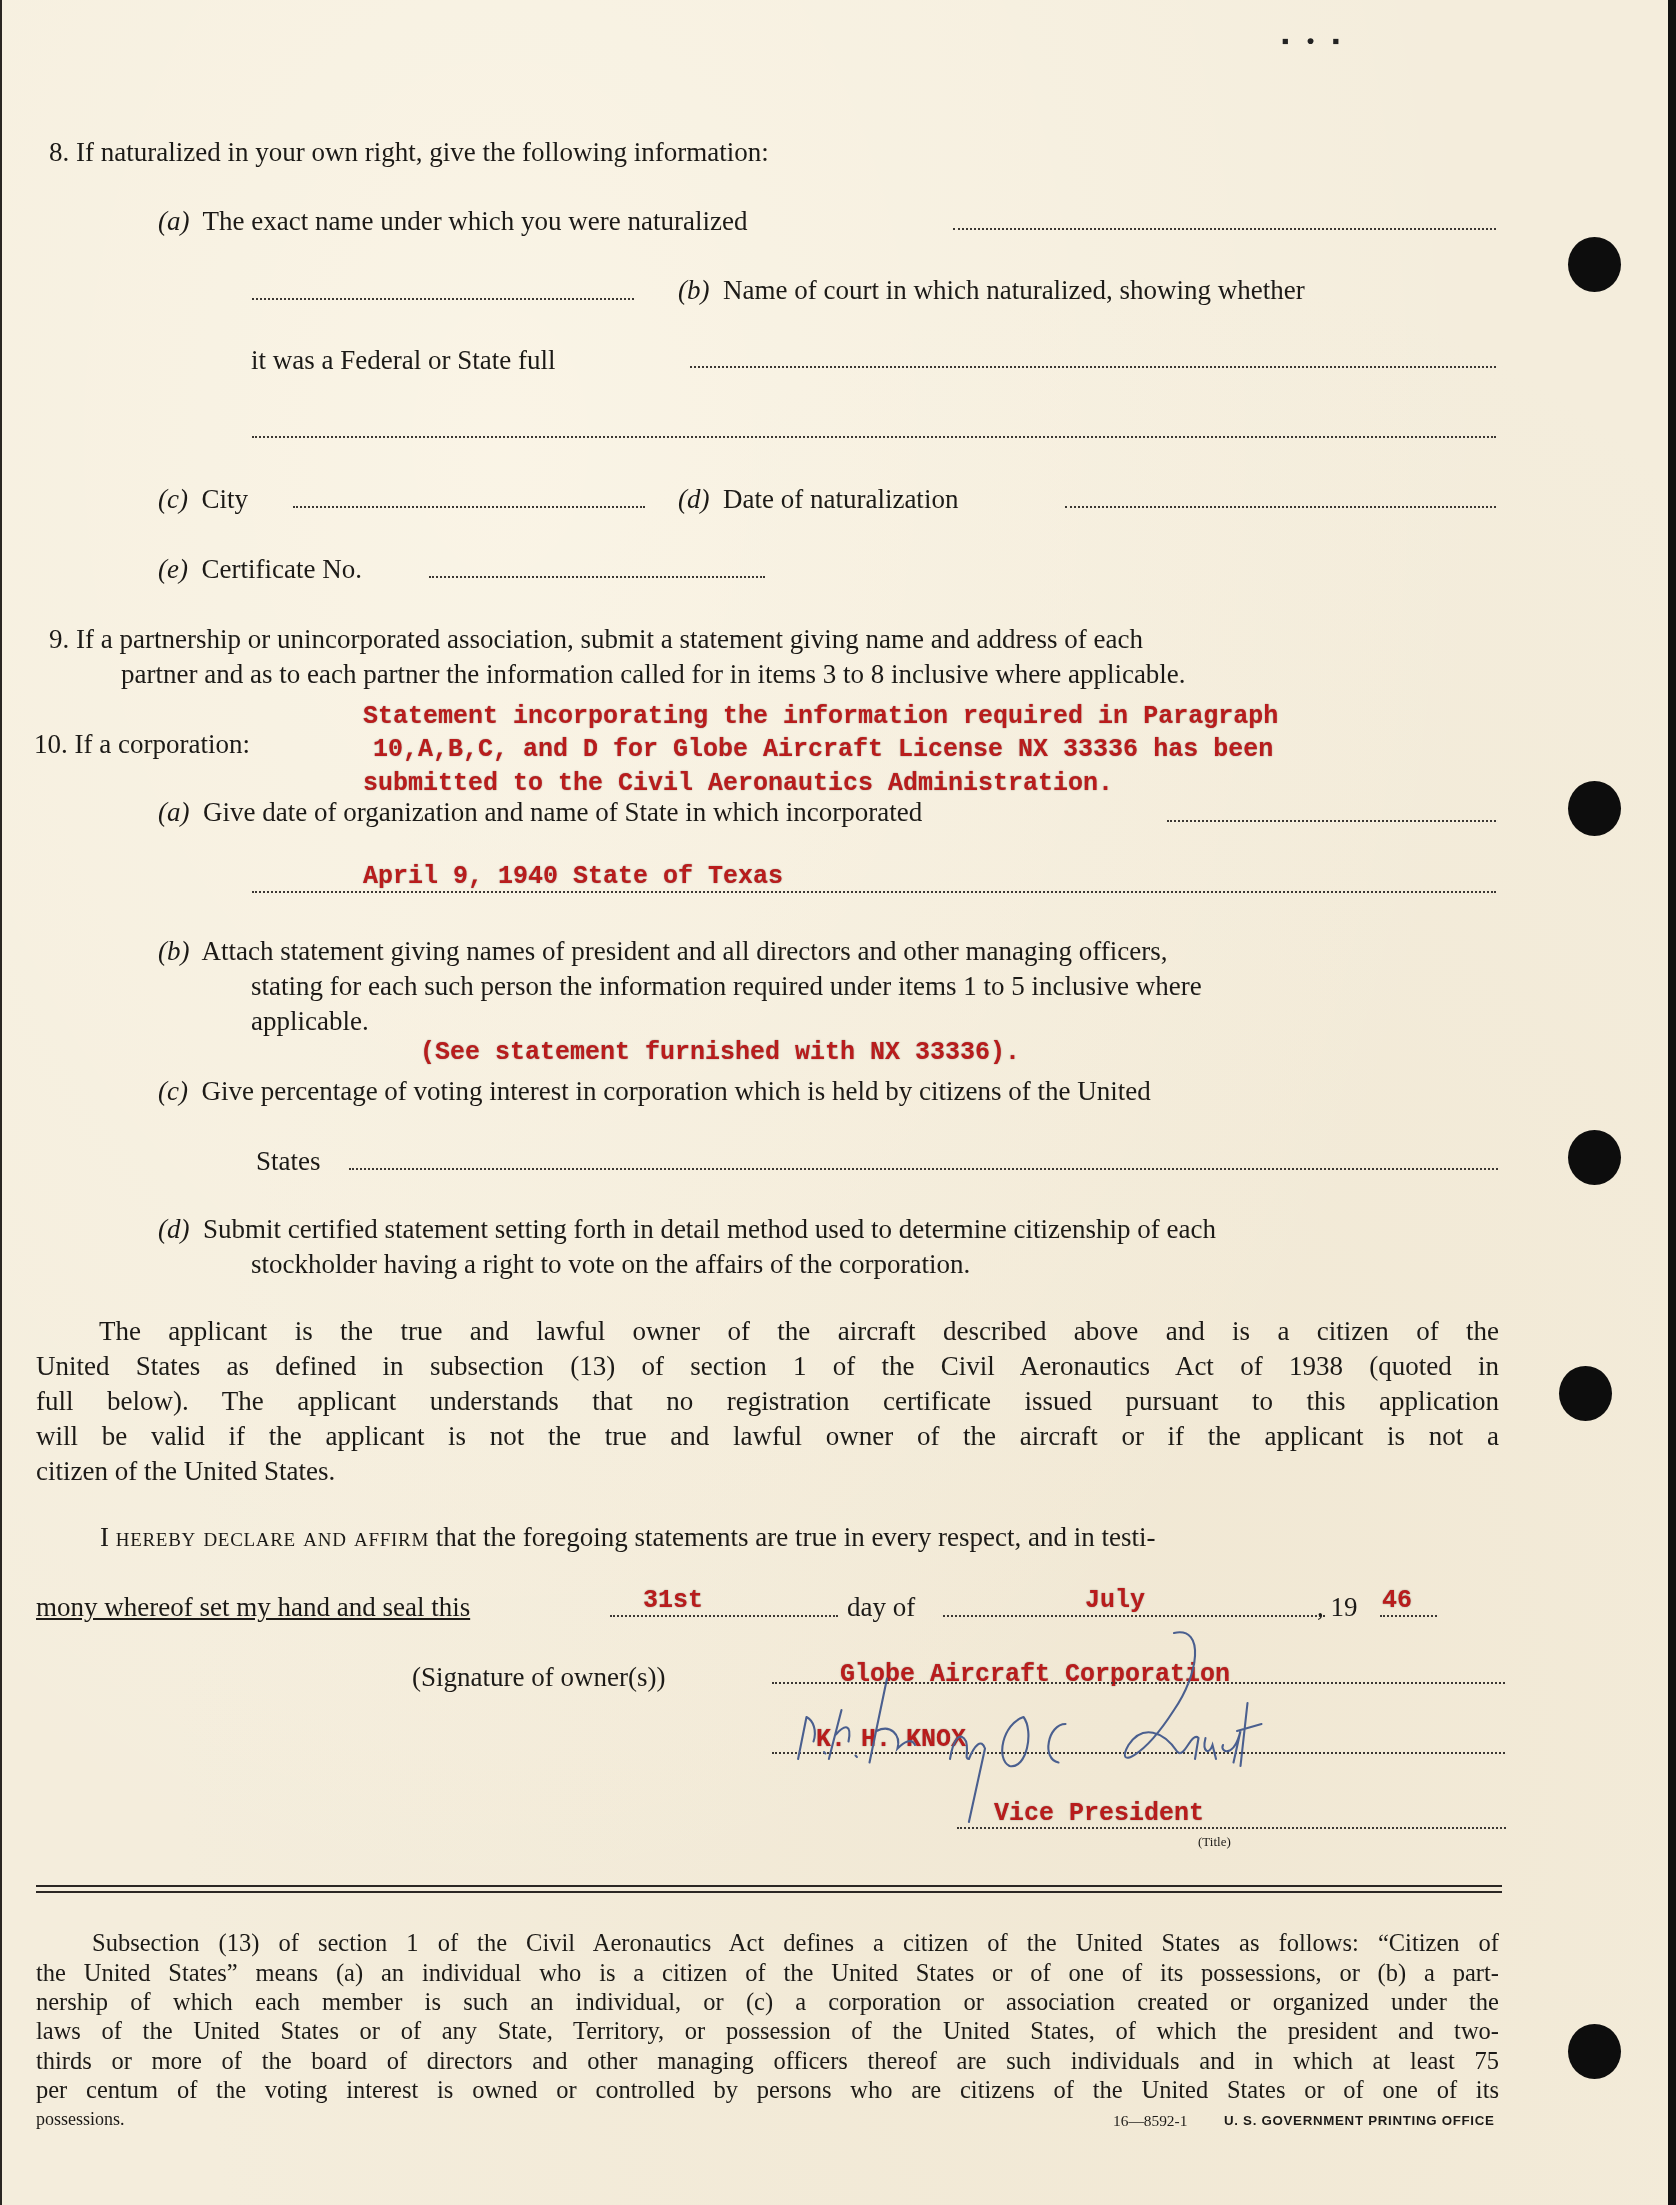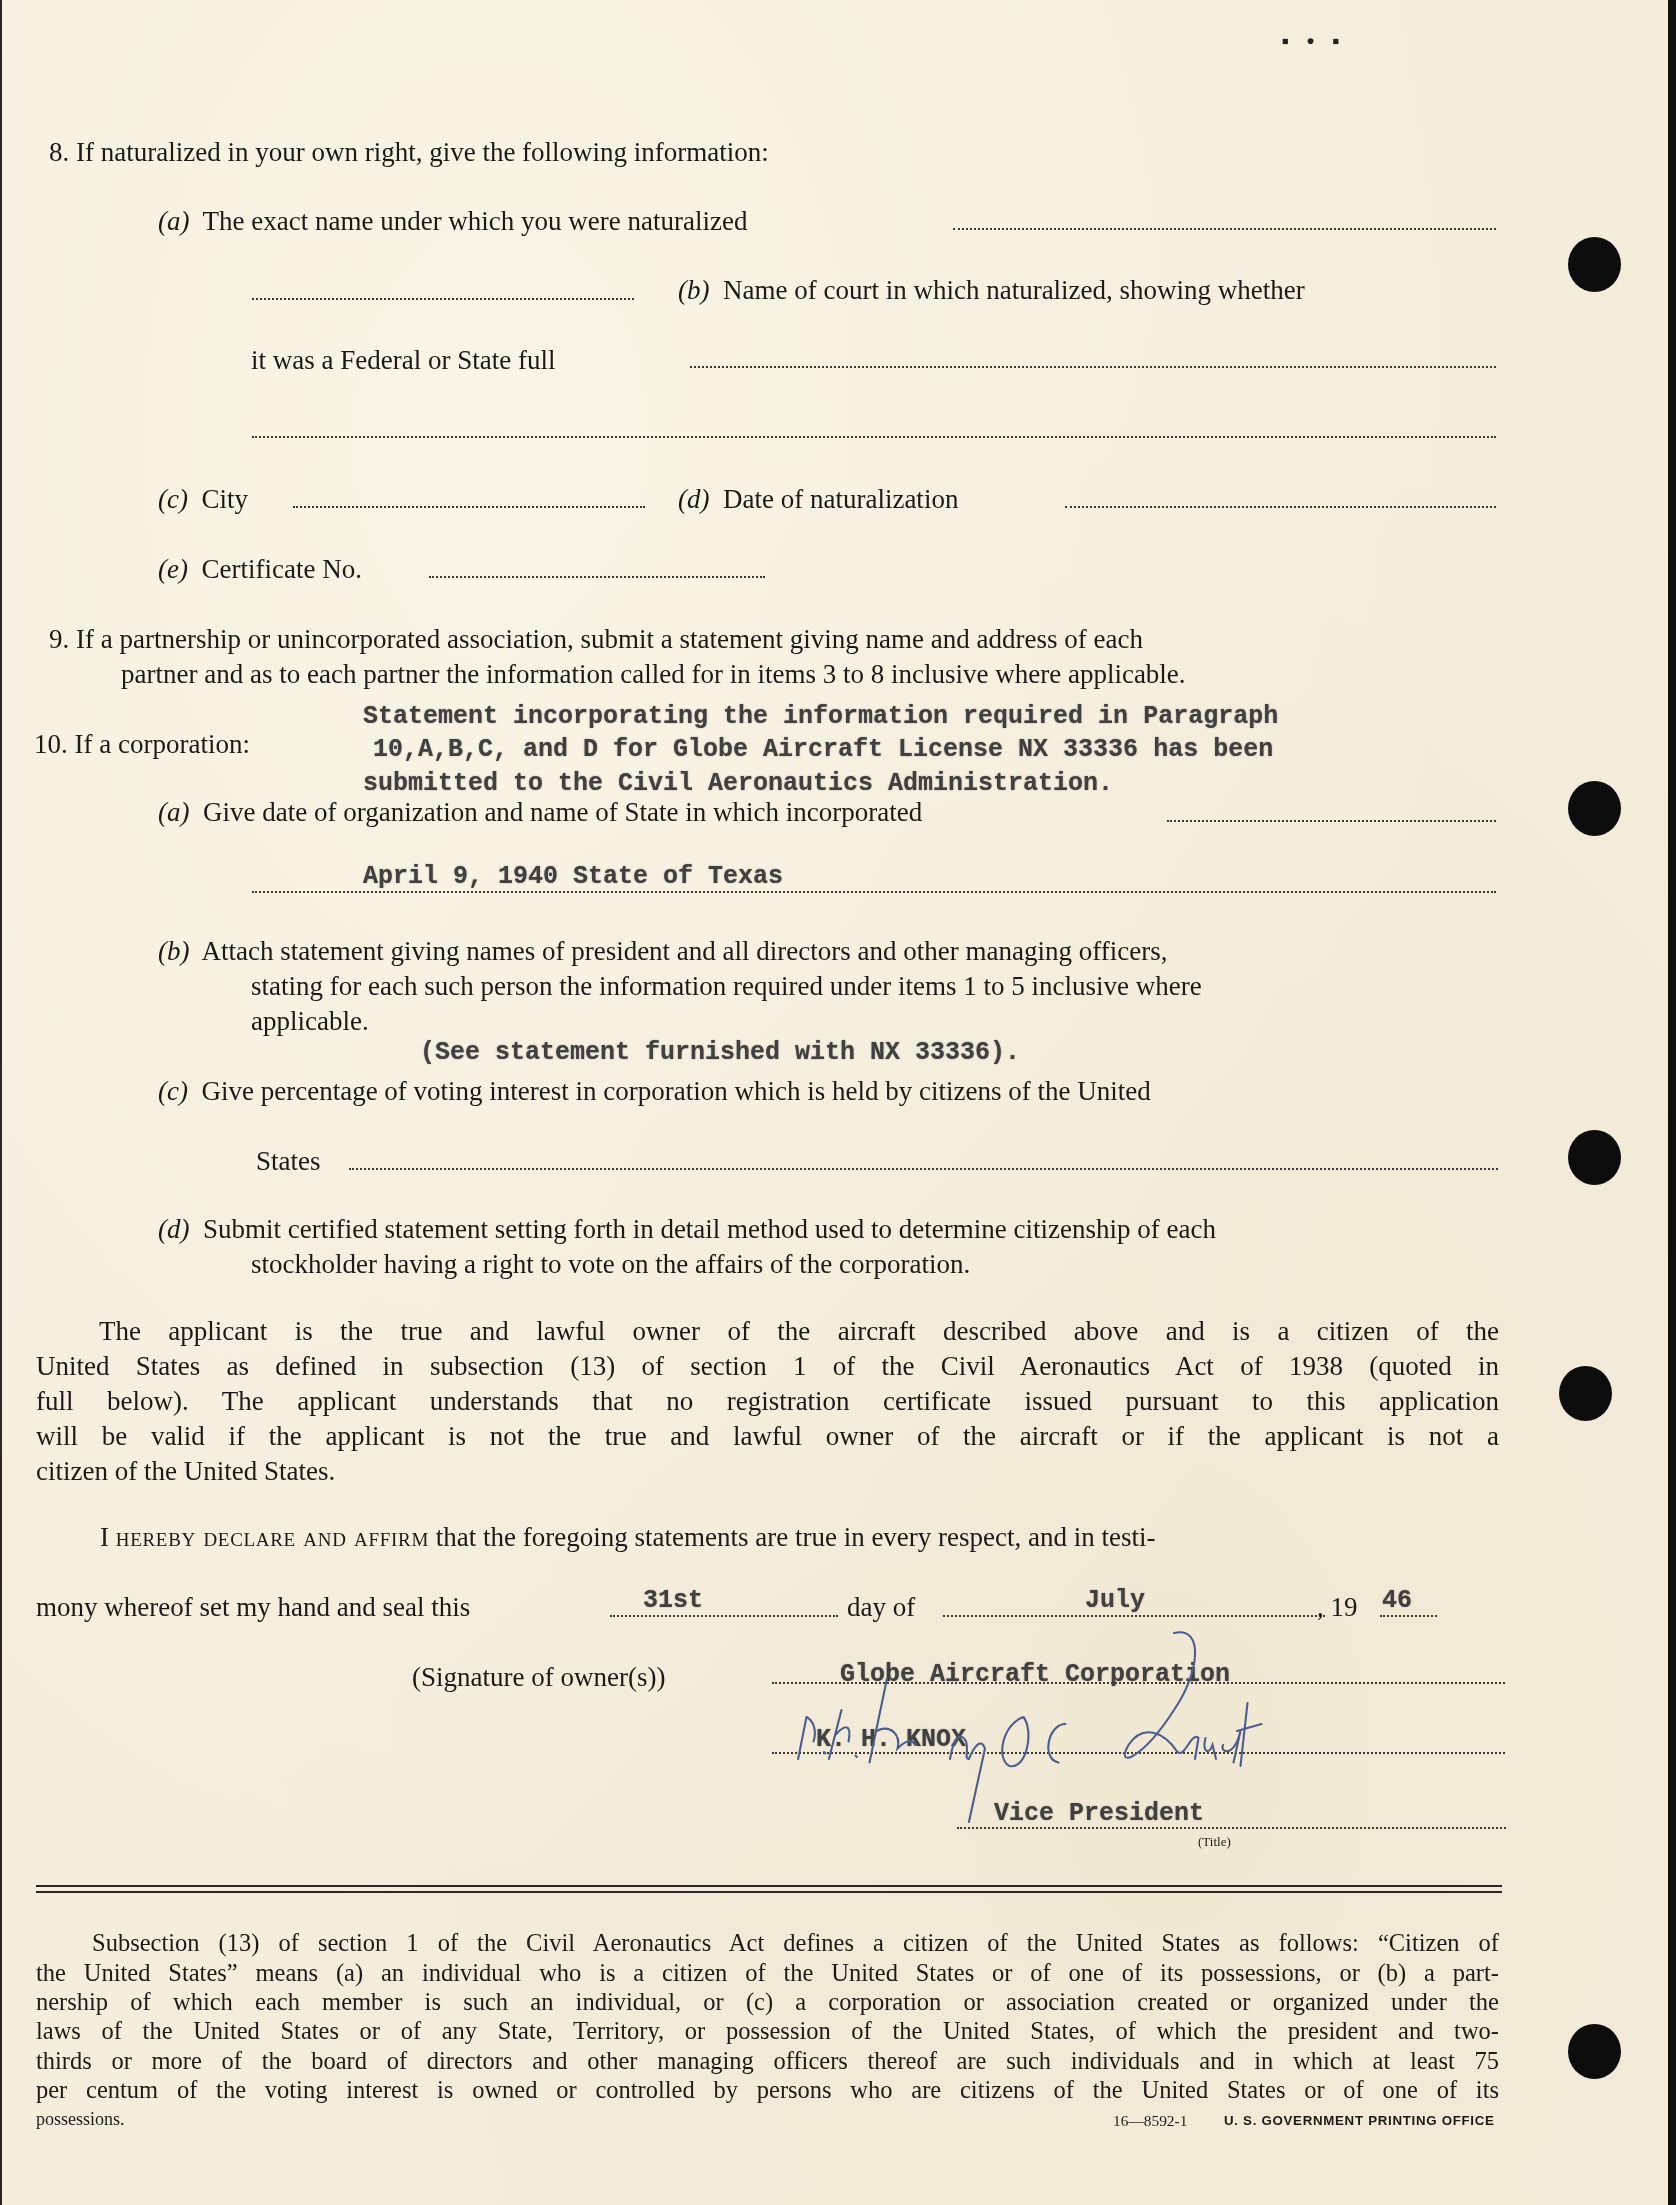--- a/index.html
+++ b/index.html
@@ -17,21 +17,21 @@
       #f4eddc;
   }
   .right-edge { position:absolute; right:0; top:0; width:9px; height:2205px; background:#111; }
   .left-edge { position:absolute; left:0; top:0; width:2.1px; height:2205px; background:#2a2622; }
   .t { position:absolute; font-size:27px; line-height:31px; white-space:nowrap; }
   .t i { font-style:italic; }
   .sc { font-variant:small-caps; letter-spacing:0.7px; }
   .typed {
     position:absolute; white-space:nowrap;
     font-family:"Liberation Mono","DejaVu Sans Mono",monospace;
-    font-weight:bold; font-size:25px; line-height:31px; color:#404040;
+    font-weight:bold; font-size:25px; line-height:31px; color:#b91c1c;
     text-shadow:0 0 1.4px rgba(40,36,32,0.55);
   }
   .dotline { position:absolute; height:0; border-bottom:2.1px dotted #3b3733; }
   .hole { position:absolute; width:53px; height:55px; border-radius:50%; background:#0d0d0d; }
   .rule { position:absolute; left:36px; width:1466px; height:0; border-top:2.8px solid #2b2724; }
   .rule.thin { border-top-width:2.1px; }
   .just { text-align:justify; text-align-last:justify; }
   .small { font-size:13px; }
   .gpo { font-family:"Liberation Sans","DejaVu Sans",sans-serif; font-weight:bold; font-size:13.3px; letter-spacing:0.7px; }
   .sig { position:absolute; }
@@ -136,21 +136,21 @@
 <div class="t just" style="left:36px; top:1351px; width:1463px;">United States as defined in subsection (13) of section 1 of the Civil Aeronautics Act of 1938 (quoted in</div>
 <div class="t just" style="left:36px; top:1386px; width:1463px;">full below).  The applicant understands that no registration certificate issued pursuant to this application</div>
 <div class="t just" style="left:36px; top:1421px; width:1463px;">will be valid if the applicant is not the true and lawful owner of the aircraft or if the applicant is not a</div>
 <div class="t" style="left:36px; top:1456px;">citizen of the United States.</div>
 
 <div class="t" style="left:100px; top:1522px;">
   <span>I</span>
   <span class="sc">hereby declare and affirm</span>
   <span>that the foregoing statements are true in every respect, and in testi-</span>
 </div>
-<div class="t" style="left:36px; top:1592px;">mony whereof set my hand and seal this</div>
+<div class="t" style="left:36px; top:1592px;text-decoration:underline;">mony whereof set my hand and seal this</div>
 <div class="dotline" style="left:610px; top:1615px; width:228px;"></div>
 <div class="typed" style="left:643px; top:1585px;">31st</div>
 <div class="t" style="left:847px; top:1592px;">day of</div>
 <div class="dotline" style="left:943px; top:1615px; width:382px;"></div>
 <div class="typed" style="left:1085px; top:1585px;">July</div>
 <div class="t" style="left:1317px; top:1592px;">, 19</div>
 <div class="typed" style="left:1382px; top:1585px;">46</div>
 <div class="dotline" style="left:1380px; top:1615px; width:57px;"></div>
 
 <div class="t" style="left:412px; top:1662px;">(Signature of owner(s))</div>

